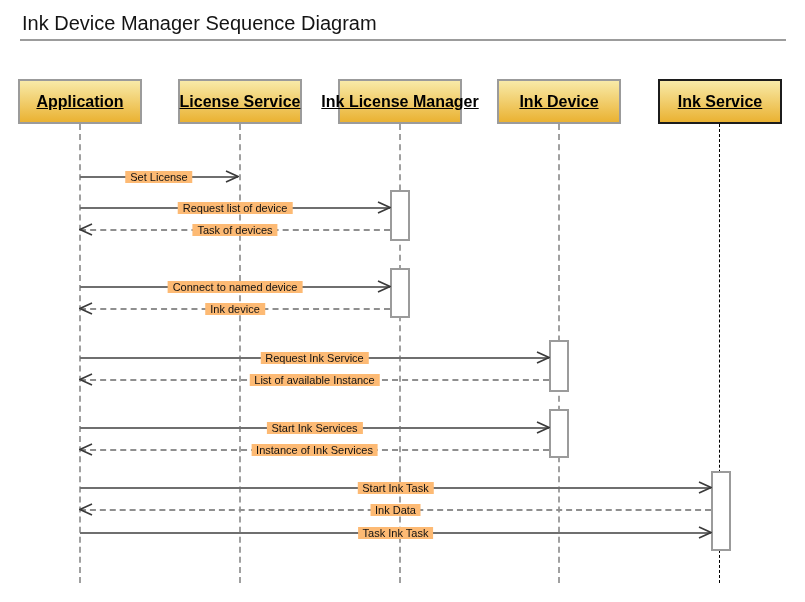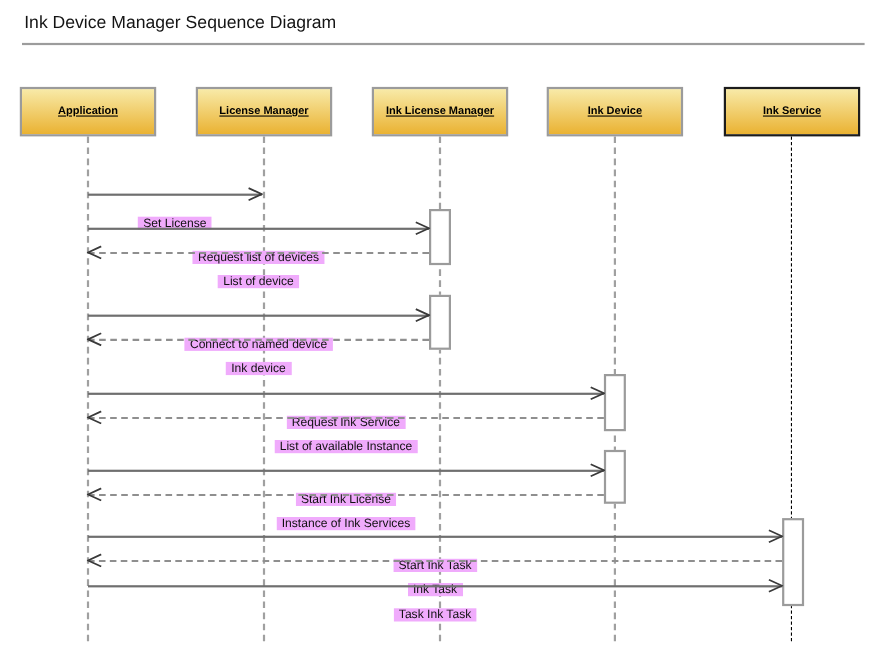--- a/index.html
+++ b/index.html
@@ -11,21 +11,21 @@
     width: 805px;
     height: 602px;
     background: #ffffff;
     overflow: hidden;
   }
 
   .title {
     position: absolute;
     left: 22px;
     top: 12px;
-    font-size: 16px;
+    font-size: 20px;
     color: #141414;
     white-space: nowrap;
   }
   .title-rule {
     position: absolute;
     left: 20px;
     top: 39px;
     width: 766px;
     height: 2px;
     background: var(--title-rule-color, #9c9c9c);
@@ -40,21 +40,21 @@
     background: linear-gradient(180deg,
       var(--actor-gradient-top, #f8eaa8) 0%,
       var(--actor-gradient-bottom, #eab232) 100%);
     display: flex;
     align-items: center;
     justify-content: center;
     z-index: 3;
   }
   .actor-box.dark { border-color: var(--actor-border-emphasis, #1c1c1c); }
   .actor-label {
-    font-size: 10px;
+    font-size: 16px;
     font-weight: bold;
     text-decoration: underline;
     color: #000;
     white-space: nowrap;
   }
 
   .lifeline {
     position: absolute;
     top: 124px;
     height: 459px;
@@ -82,27 +82,26 @@
     border-top: 2px solid var(--line-color, #6f6f6f);
   }
   .message.return .msg-line {
     border-top: 2px dashed var(--return-line-color, #8f8f8f);
   }
   .msg-label {
     position: absolute;
     left: 50%;
     top: 0;
     transform: translate(-50%, -50%);
-    background: #f0abfc;
+    background: #fdba74;
     padding: 0 5px;
     font-size: 11px;
     color: #111111;
     white-space: nowrap;
     z-index: 1;
-    margin-top: 26px;
   }
   .msg-arrow { position: absolute; top: -7px; }
   .msg-arrow.right { right: -1px; }
   .msg-arrow.left { left: -1px; }
 </style>
 </head>
 <body>
 
 <div id="canvas">
   <div class="title">Ink Device Manager Sequence Diagram</div>
@@ -115,21 +114,21 @@
       <div class="lifeline dark" style="left: 719px;"></div>
       <div class="activation" style="left: 390px; top: 190px; height: 51px;"></div>
       <div class="activation" style="left: 390px; top: 268px; height: 50px;"></div>
       <div class="activation" style="left: 549px; top: 340px; height: 52px;"></div>
       <div class="activation" style="left: 549px; top: 409px; height: 49px;"></div>
       <div class="activation" style="left: 711px; top: 471px; height: 80px;"></div>
       <div class="actor-box" style="left: 18px;">
         <div class="actor-label">Application</div>
       </div>
       <div class="actor-box" style="left: 178px;">
-        <div class="actor-label">License Manager</div>
+        <div class="actor-label">License Service</div>
       </div>
       <div class="actor-box" style="left: 338px;">
         <div class="actor-label">Ink License Manager</div>
       </div>
       <div class="actor-box" style="left: 497px;">
         <div class="actor-label">Ink Device</div>
       </div>
       <div class="actor-box dark" style="left: 658px;">
         <div class="actor-label">Ink Service</div>
       </div>
@@ -138,28 +137,28 @@
         <svg width="14" height="13" class="msg-arrow right">
           <polyline points="1,1 13,6.5 1,12" fill="none" stroke="#3A3A3A" stroke-width="1.6"></polyline>
         </svg>
         <div class="msg-label">Set License</div>
       </div>
       <div class="message call" style="left: 80px; top: 208px; width: 310px;">
         <div class="msg-line"></div>
         <svg width="14" height="13" class="msg-arrow right">
           <polyline points="1,1 13,6.5 1,12" fill="none" stroke="#3A3A3A" stroke-width="1.6"></polyline>
         </svg>
-        <div class="msg-label">Request list of devices</div>
+        <div class="msg-label">Request list of device</div>
       </div>
       <div class="message return" style="left: 80px; top: 230px; width: 310px;">
         <div class="msg-line"></div>
         <svg width="14" height="13" class="msg-arrow left">
           <polyline points="13,1 1,6.5 13,12" fill="none" stroke="#3A3A3A" stroke-width="1.6"></polyline>
         </svg>
-        <div class="msg-label">List of device</div>
+        <div class="msg-label">Task of devices</div>
       </div>
       <div class="message call" style="left: 80px; top: 287px; width: 310px;">
         <div class="msg-line"></div>
         <svg width="14" height="13" class="msg-arrow right">
           <polyline points="1,1 13,6.5 1,12" fill="none" stroke="#3A3A3A" stroke-width="1.6"></polyline>
         </svg>
         <div class="msg-label">Connect to named device</div>
       </div>
       <div class="message return" style="left: 80px; top: 309px; width: 310px;">
         <div class="msg-line"></div>
@@ -180,42 +179,42 @@
         <svg width="14" height="13" class="msg-arrow left">
           <polyline points="13,1 1,6.5 13,12" fill="none" stroke="#3A3A3A" stroke-width="1.6"></polyline>
         </svg>
         <div class="msg-label">List of available Instance</div>
       </div>
       <div class="message call" style="left: 80px; top: 428px; width: 469px;">
         <div class="msg-line"></div>
         <svg width="14" height="13" class="msg-arrow right">
           <polyline points="1,1 13,6.5 1,12" fill="none" stroke="#3A3A3A" stroke-width="1.6"></polyline>
         </svg>
-        <div class="msg-label">Start Ink License</div>
+        <div class="msg-label">Start Ink Services</div>
       </div>
       <div class="message return" style="left: 80px; top: 450px; width: 469px;">
         <div class="msg-line"></div>
         <svg width="14" height="13" class="msg-arrow left">
           <polyline points="13,1 1,6.5 13,12" fill="none" stroke="#3A3A3A" stroke-width="1.6"></polyline>
         </svg>
         <div class="msg-label">Instance of Ink Services</div>
       </div>
       <div class="message call" style="left: 80px; top: 488px; width: 631px;">
         <div class="msg-line"></div>
         <svg width="14" height="13" class="msg-arrow right">
           <polyline points="1,1 13,6.5 1,12" fill="none" stroke="#3A3A3A" stroke-width="1.6"></polyline>
         </svg>
         <div class="msg-label">Start Ink Task</div>
       </div>
       <div class="message return" style="left: 80px; top: 510px; width: 631px;">
         <div class="msg-line"></div>
         <svg width="14" height="13" class="msg-arrow left">
           <polyline points="13,1 1,6.5 13,12" fill="none" stroke="#3A3A3A" stroke-width="1.6"></polyline>
         </svg>
-        <div class="msg-label">Ink Task</div>
+        <div class="msg-label">Ink Data</div>
       </div>
       <div class="message call" style="left: 80px; top: 533px; width: 631px;">
         <div class="msg-line"></div>
         <svg width="14" height="13" class="msg-arrow right">
           <polyline points="1,1 13,6.5 1,12" fill="none" stroke="#3A3A3A" stroke-width="1.6"></polyline>
         </svg>
         <div class="msg-label">Task Ink Task</div>
       </div>
     </div>
 </div>

